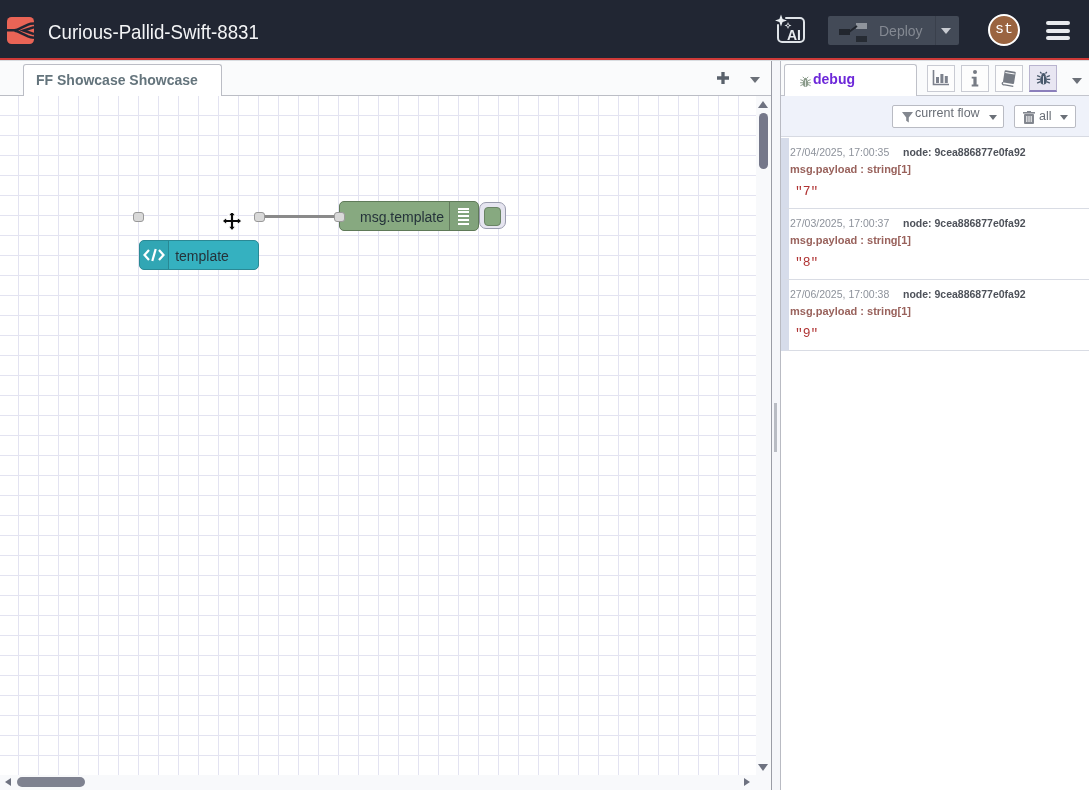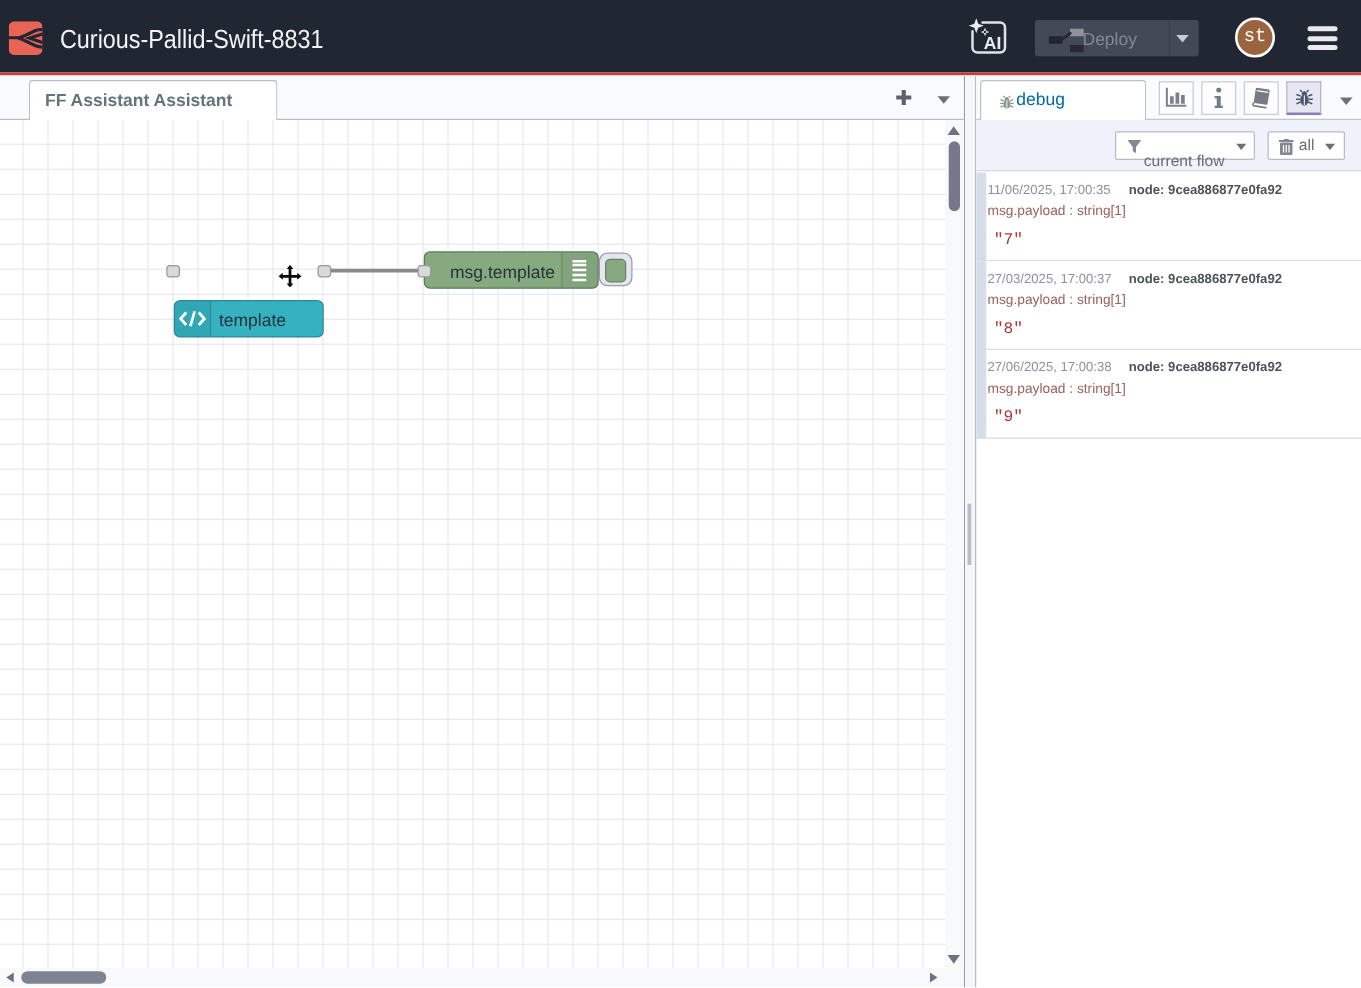--- a/index.html
+++ b/index.html
@@ -7,21 +7,21 @@
   #app{position:relative;width:1089px;height:790px;background:#fff;overflow:hidden;}
 
   
   #header{position:absolute;left:0;top:0;width:1089px;height:58px;background:#212633;}
   #redbar{position:absolute;left:0;top:58px;width:1089px;height:2px;background:#cf3a38;}
   #logo{position:absolute;left:7px;top:17px;width:27px;height:27px;}
   #title{position:absolute;left:48px;top:20px;color:#f3f4f6;font-size:21px;line-height:24px;transform:scaleX(0.89);transform-origin:0 50%;}
   #aiicon{position:absolute;left:774px;top:13px;}
   #deploy{position:absolute;left:828px;top:16px;width:131px;height:29px;background:#434a57;border-radius:2px;}
   #deploy .dicon{position:absolute;left:11px;top:6px;}
-  #deploy .dtext{position:absolute;left:38px;top:7px;font-size:14px;color:#848992;}
+  #deploy .dtext{position:absolute;left:51px;top:7px;font-size:14px;color:#848992;}
   #deploy .dsep{position:absolute;left:107px;top:0;width:1px;height:29px;background:#3a404c;}
   #deploy .dcaret{position:absolute;left:113px;top:12px;width:0;height:0;border-left:5px solid transparent;border-right:5px solid transparent;border-top:6px solid #c8cbd1;}
   #avatar{position:absolute;left:988px;top:14px;width:28px;height:28px;border-radius:50%;background:#9a6440;border:2px solid #fff;color:#fff;font-size:15px;text-align:center;line-height:28px;font-family:Liberation Mono, monospace;}
   #burger{position:absolute;left:1046px;top:21px;}
   #burger div{width:24px;height:4px;border-radius:2px;background:#e8eaee;margin-bottom:3.6px;}
 
   
   #workspace{position:absolute;left:0;top:60px;width:771px;height:730px;background:#fafbfc;border-right:1px solid #9a9ca6;}
   #tabbar{position:absolute;left:0;top:0;width:771px;height:36px;background:#fafbfc;border-bottom:1px solid #bbbdc5;box-sizing:border-box;}
   #wstab{position:absolute;left:23px;top:4px;width:199px;height:32px;background:#fff;border:1px solid #bbbdc5;border-bottom:none;border-radius:3px 3px 0 0;box-sizing:border-box;z-index:3;}
@@ -60,34 +60,34 @@
   .bars5 div{width:11px;height:2.2px;background:#fff;margin-bottom:1.6px;}
 
   
   #separator{position:absolute;left:772px;top:60px;width:8px;height:730px;background:#f5f6fa;}
   #sepgrip{position:absolute;left:1.5px;top:343px;width:3px;height:49px;background:#b9bcc4;}
 
   
   #sidebar{position:absolute;left:780px;top:60px;width:309px;height:730px;background:#fff;border-left:1px solid #b9bbc3;box-sizing:border-box;}
   #sb-tabbar{position:absolute;left:0;top:0;width:309px;height:36px;background:#fafbfc;border-bottom:1px solid #c3c5cd;box-sizing:border-box;}
   #sb-tab{position:absolute;left:3px;top:4px;width:133px;height:32px;background:#fff;border:1px solid #bfc1c9;border-bottom:none;border-radius:3px 3px 0 0;box-sizing:border-box;z-index:3;}
-  #sb-tab .txt{position:absolute;left:28px;top:6px;font-size:14px;font-weight:normal;color:#0369a1;}
+  #sb-tab .txt{position:absolute;left:28px;top:6px;font-size:14px;font-weight:bold;color:#6d28d9;}
   .sbbtn{position:absolute;top:5px;width:28px;height:27px;background:#fdfdfd;border:1px solid #c9cbd3;box-sizing:border-box;}
   .sbbtn.active{background:#e8e6f2;border-color:#b9b4cf;border-bottom:2px solid #8b7fbb;}
 
   #sb-toolbar{position:absolute;left:0;top:36px;width:309px;height:41px;background:#eff2fa;border-bottom:1px solid #d7dae2;box-sizing:border-box;}
   .tbtn{position:absolute;top:9px;height:23px;background:#fff;border:1px solid #b9bbc3;border-radius:2px;box-sizing:border-box;font-size:12.5px;color:#696e76;}
   #btn-flow{left:111px;width:112px;}
   #btn-all{left:233px;width:62px;}
 
   #sb-msgs{position:absolute;left:0;top:78px;width:309px;}
   .dmsg{position:relative;width:309px;height:71px;background:#fff;border-left:8px solid #d6dcea;border-bottom:1px solid #d9dce4;box-sizing:border-box;}
   .dmsg .ts{position:absolute;left:1px;top:8px;font-size:10.5px;color:#8d929b;}
   .dmsg .nid{position:absolute;left:114px;top:8px;font-size:10.5px;font-weight:bold;color:#4e525a;}
-  .dmsg .prop{position:absolute;left:1px;top:25px;font-size:11px;color:#99625c;}
+  .dmsg .prop{position:absolute;left:1px;top:25px;font-size:11px;color:#99625c;font-weight:bold;}
   .dmsg .val{position:absolute;left:6px;top:46px;font-size:13px;font-family:"Liberation Mono",monospace;color:#b03434;}
 </style>
 </head>
 <body>
 <div id="app">
 
   <div id="header">
     <svg id="logo" viewBox="0 0 27 27">
       <rect x="0" y="0" width="27" height="27" rx="4.5" fill="#ea6456"></rect>
       <path d="M0 13.2 H7.5 C10 13.2 11.5 12.3 13.5 11.2 L21 7.6 C23 6.7 24.5 6.6 27 6.6" stroke="#212633" stroke-width="2.5" fill="none"></path>
@@ -120,21 +120,21 @@
         <div></div>
       </div>
   </div>
   <div id="redbar"></div>
   <div style="position:absolute;left:0;top:60px;width:1089px;height:1px;background:#d9dde1;z-index:50;"></div>
 
   <div id="workspace">
     <div id="canvas"></div>
     <div id="tabbar"></div>
     <div id="wstab">
-        <span>FF Assistant Assistant</span>
+        <span>FF Showcase Showcase</span>
       </div>
     <svg id="tabplus" viewBox="0 0 26 26">
         <path d="M13 7 V19 M7 13 H19" stroke="#5a626c" stroke-width="3.3"></path>
       </svg>
     <div class="caret-down" style="position:absolute;left:750px;top:17px;"></div>
 
     <div id="wire"></div>
     <div id="node-template">
       <div class="iconbox">
         <svg width="22" height="14" viewBox="0 0 22 14" style="position:absolute;left:3px;top:7px;">
@@ -232,38 +232,38 @@
         <path d="M8 5.5 V14" stroke="#e8e6f2" stroke-width="1"></path>
       </svg>
     </div>
     <div class="caret-down" style="position:absolute;left:291px;top:18px;"></div>
 
     <div id="sb-toolbar">
       <div class="tbtn" id="btn-flow">
         <svg width="11" height="11" viewBox="0 0 11 11" style="position:absolute;left:9px;top:6px;">
           <path d="M0 0 H11 L6.8 5.5 V10.5 L4.2 8.8 V5.5 Z" fill="#83878f"></path>
         </svg>
-        <span style="position:absolute;left:22px;top:16px;">current flow</span>
+        <span style="position:absolute;left:22px;top:0;">current flow</span>
         <div class="caret-down" style="position:absolute;left:96px;top:9px;border-left-width:4.5px;border-right-width:4.5px;border-top-width:5px;"></div>
       </div>
       <div class="tbtn" id="btn-all">
         <svg width="12" height="13" viewBox="0 0 12 13" style="position:absolute;left:8px;top:5px;">
           <rect x="1" y="3" width="10" height="10" rx="1" fill="#83878f"></rect>
           <rect x="0" y="1" width="12" height="1.6" fill="#83878f"></rect>
           <rect x="4" y="0" width="4" height="1.5" fill="#83878f"></rect>
           <path d="M3.8 5 V11 M6 5 V11 M8.2 5 V11" stroke="#fff" stroke-width="1"></path>
         </svg>
         <span style="position:absolute;left:24px;top:3px;">all</span>
         <div class="caret-down" style="position:absolute;left:45px;top:9px;border-left-width:4.5px;border-right-width:4.5px;border-top-width:5px;"></div>
       </div>
     </div>
 
     <div id="sb-msgs">
       <div class="dmsg">
-        <span class="ts">11/06/2025, 17:00:35</span>
+        <span class="ts">27/04/2025, 17:00:35</span>
           <span class="nid">node: 9cea886877e0fa92</span>
         <span class="prop">msg.payload : string[1]</span>
         <span class="val">"7"</span>
       </div>
       <div class="dmsg">
         <span class="ts">27/03/2025, 17:00:37</span>
           <span class="nid">node: 9cea886877e0fa92</span>
         <span class="prop">msg.payload : string[1]</span>
         <span class="val">"8"</span>
       </div>

